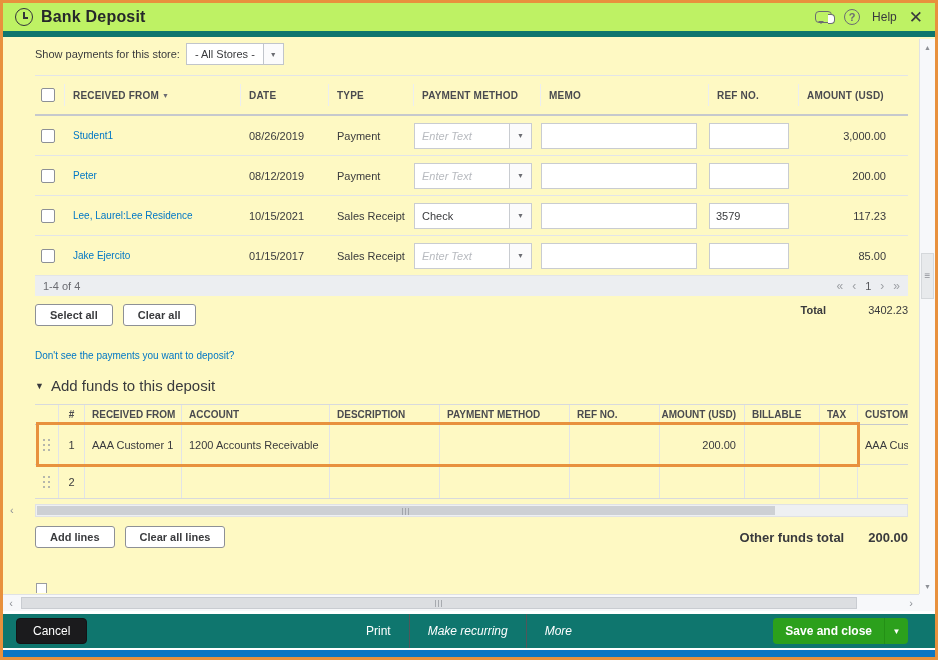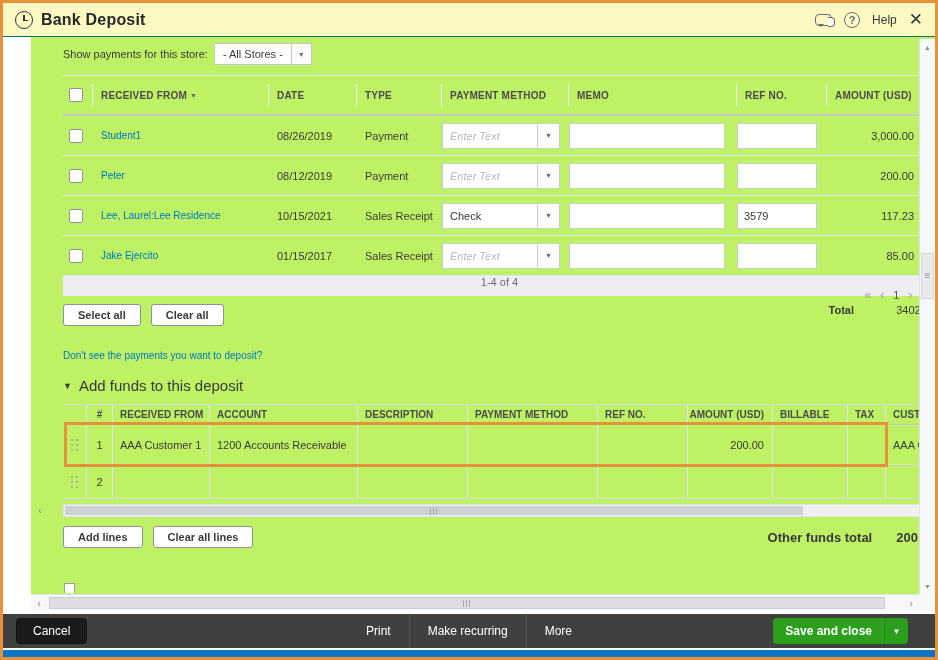--- a/index.html
+++ b/index.html
@@ -7,36 +7,36 @@
   .window {
     position: relative; width: 938px; height: 660px;
     border: 3px solid #E8913D; background: #fff; overflow: hidden;
     color: #393A3D;
   }
 
   
   .titlebar {
     position: absolute; top: 0; left: 0; right: 0; height: 34px;
     display: flex; align-items: center; padding: 0 12px;
-    border-bottom: 1px solid #0f766e; background: #fef9c3;
+    border-bottom: 6px solid #0f766e; background: #bef264;
   }
   .clock-ico { position: relative; width: 18px; height: 18px; border: 1.7px solid #33343a; border-radius: 50%; margin-right: 8px; }
   .clock-ico::before { content:""; position:absolute; left:7px; top:3px; width:1.7px; height:6px; background:#33343a; }
   .clock-ico::after { content:""; position:absolute; left:7px; top:8px; width:5px; height:1.7px; background:#33343a; }
   .win-title { font-size: 16px; font-weight: bold; color: #26282b; letter-spacing:.2px; }
   .titlebar-right { margin-left: auto; display: flex; align-items: center; gap: 12px; color:#6b6c72; }
   .bubble { position: relative; width: 17px; height: 12px; border: 1.5px solid #6b6c72; border-radius: 4px; }
   .bubble::after { content:""; position:absolute; left:2px; bottom:-5px; width:0;height:0; border:3px solid transparent; border-top-color:#6b6c72; }
   .bubble::before { content:""; position:absolute; right:-4px; top:2px; width:6px; height:8px; border:1.5px solid #6b6c72; border-left:none; border-radius:0 4px 4px 0; background:#fff;}
   .help-q { width: 16px; height: 16px; border: 1.5px solid #6b6c72; border-radius: 50%; font-size: 11px; font-weight: bold; display:flex; align-items:center; justify-content:center; }
   .help-text { font-size: 12px; color:#393A3D; }
   .close-x { font-size: 17px; color:#393A3D; cursor:pointer; line-height: 1; }
 
   
-  .main { position: absolute; top: 34px; left: 0; right: 0; bottom: 46px; overflow: hidden; background:#bef264;margin-left:28px; }
+  .main { position: absolute; top: 34px; left: 0; right: 0; bottom: 46px; overflow: hidden; background:#fef9c3; }
   .content { position: absolute; left: 32px; right: 27px; top: 6px; }
 
   
   .store-row { display: flex; align-items: center; height: 22px; }
   .store-row label { font-size: 11px; margin-right: 6px; }
   .select-box { display: flex; align-items: center; height: 22px; border: 1px solid #c1c5cb; background:#fff; }
   .select-box .sel-val { font-size: 11px; padding: 0 8px; min-width: 70px; }
   .select-box .sel-caret { width: 20px; height: 100%; border-left: 1px solid #c1c5cb; display:flex; align-items:center; justify-content:center; font-size: 7px; color:#6b6c72; background:#fbfbfc;}
 
   .section-title { font-size: 15px; color: #393A3D; margin-top: 14px; letter-spacing:.1px; }
@@ -55,21 +55,21 @@
   a.link { color: #0077C5; font-size: 10px; text-decoration: none; cursor: pointer; }
   .mini-select { display: flex; height: 26px; width: 118px; border: 1px solid #c9ccd1; background: #fff; align-items: center; }
   .mini-select .sel-text { flex: 1; font-size: 11px; padding: 0 7px; color: #393A3D; white-space: nowrap; overflow: hidden; }
   .mini-select .sel-text.placeholder { color: #b7babf; font-style: italic; }
   .mini-select .sel-btn { width: 22px; height: 100%; border-left: 1px solid #c9ccd1; display:flex; align-items:center; justify-content:center; font-size: 7px; color: #6b6c72; background:#fbfbfc; cursor:pointer;}
   .inp { height: 26px; border: 1px solid #c9ccd1; background: #fff; font-size: 11px; padding: 0 6px; font-family: "Liberation Sans", sans-serif; color:#393A3D; }
   .inp.memo { width: 156px; }
   .inp.ref { width: 80px; }
 
   
-  .pagebar { width: 873px; height: 20px; background: #eceef1; display: flex; align-items: center; padding: 0 8px; font-size: 11px; color: #6b6c72; flex-direction: column; }
+  .pagebar { width: 873px; height: 20px; background: #eceef1; display: flex; align-items: center; padding: 0 8px; font-size: 11px; color: #6b6c72; }
   .pager { margin-left: auto; display: flex; gap: 9px; color: #9da0a5; font-size: 12px; align-items:center; }
   .pager .pg-num { color: #55565a; font-size: 11px; }
   .pager span { cursor: pointer; }
 
   
   .actions-row { width: 873px; display: flex; margin-top: 8px; height: 34px; }
   .btn { background: #fff; border: 1px solid #8d9096; border-radius: 3px; font-size: 11px; font-weight: bold; color: #393A3D; padding: 4px 14px; cursor: pointer; font-family:"Liberation Sans",sans-serif; height: 22px; }
   .btn + .btn { margin-left: 10px; }
   .totals { margin-left: auto; display: flex; flex-direction: column; gap: 4px; font-size: 11px; }
   .totals .trow { display: flex; justify-content: flex-end; }
@@ -123,25 +123,25 @@
 
   
   .vscroll { position: absolute; top: 2px; right: 0; bottom: 17px; width: 16px; background: #f7f8fa; border-left: 1px solid #e0e2e5; }
   .vs-arrow { height: 16px; display: flex; align-items: center; justify-content: center; font-size: 7px; color: #8d9096; cursor: pointer; }
   .vs-arrow.down { position: absolute; bottom: 0; left: 0; right: 0; }
   .vs-thumb { position: absolute; top: 214px; left: 1px; right: 1px; height: 46px; background: #e8eaec; border: 1px solid #d5d8db; display: flex; align-items: center; justify-content: center; cursor: grab; }
   .vs-grip { font-size: 10px; color: #8d9096; line-height: 1; }
   .corner { position: absolute; right: 0; bottom: 0; width: 16px; height: 17px; background: #f7f8fa; }
 
   
-  .footer { position: absolute; left: 0; right: 0; bottom: 9px; height: 34px; background: #404040; display: flex; align-items: center; }
+  .footer { position: absolute; left: 0; right: 0; bottom: 9px; height: 34px; background: #0f766e; display: flex; align-items: center; }
   .cancel-btn { margin-left: 13px; background: #1b1b1d; color: #fff; border: 1px solid #141415; border-radius: 4px; font-size: 12px; padding: 5px 16px; cursor: pointer; font-family:"Liberation Sans",sans-serif; }
   .footer-center { position: absolute; left: 50%; transform: translateX(-50%); display: flex; align-items: center; height: 100%; }
   .footer-item { color: #fff; font-size: 12px; padding: 0 18px; height: 100%; display: flex; align-items: center; cursor: pointer; }
-  .footer-item + .footer-item { border-left: 1px solid #55565a; }
+  .footer-item + .footer-item { border-left: 1px solid #55565a; font-style: italic; }
   .save-btn { position: absolute; right: 27px; display: flex; align-items: center; background: #2CA01C; border-radius: 4px; height: 26px; overflow: hidden; cursor: pointer; }
   .save-btn .save-label { color: #fff; font-size: 12px; font-weight: bold; padding: 0 12px; }
   .save-btn .save-caret { width: 24px; height: 100%; border-left: 1px solid #249016; display: flex; align-items: center; justify-content: center; color: #fff; font-size: 8px; }
 
   .bluebar { position: absolute; left: 0; right: 0; bottom: 0; height: 7px; background: #0D76C2; }
 </style>
 </head>
 <body>
 
 <div class="window">

